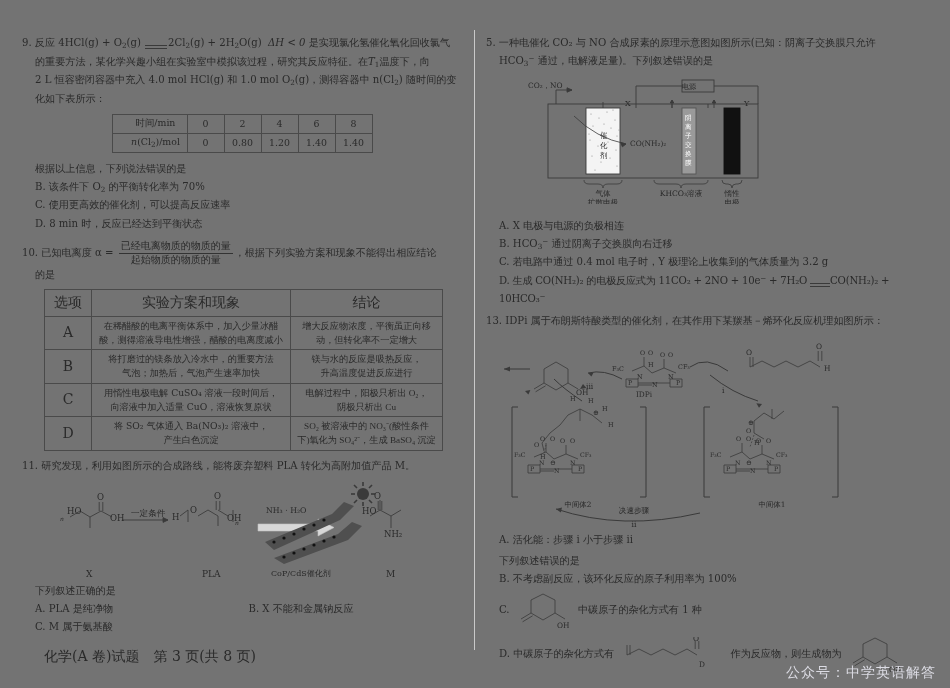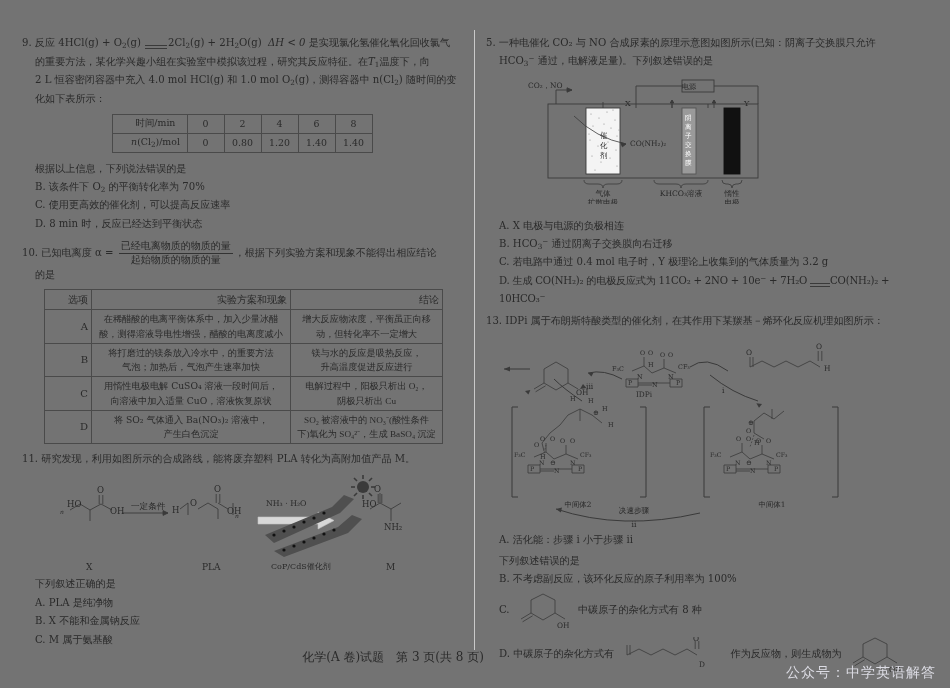--- a/index.html
+++ b/index.html
@@ -21,45 +21,45 @@
   }
   .col-left{left:22px;width:440px;}
   .col-right{left:486px;width:442px;}
   .divider{
     position:absolute;left:474px;top:30px;bottom:38px;
     width:1px;background:#c9c9c9;
   }
   .q{font-size:10.1px;line-height:1.78;margin-bottom:5px;}
   .ind{padding-left:13px;}
   .opt{font-size:10.1px;line-height:1.82;padding-left:13px;}
-  .opt2col{display:flex;flex-direction:column;}
+  .opt2col{display:flex;}
   .opt2col>div{width:50%;}
   sub{font-size:7.2px;vertical-align:-0.25em;}
   sup{font-size:7.2px;vertical-align:0.42em;}
   .it{font-style:italic;}
   
   .frac{display:inline-block;vertical-align:middle;text-align:center;font-size:10px;line-height:1.25;margin:0 2px;}
   .frac .n{border-bottom:1px solid #333;padding:0 2px;display:block;}
   .frac .d{padding:0 2px;display:block;}
   
   .t9{border-collapse:collapse;margin:6px auto 7px auto;font-size:9.4px;}
   .t9 td{border:1px solid #4a4a4a;padding:2.5px 0;text-align:center;}
   .t9 .hd{width:54px;padding-left:16px;padding-right:4px;text-align:center;}
   .t9 .cl{width:36px;}
   
   .t10{border-collapse:collapse;width:377px;margin:4px 0 6px 22px;font-size:9.2px;table-layout:fixed;}
   .t10 td,.t10 th{border:1px solid #4a4a4a;text-align:center;padding:2px 3px;line-height:1.55;font-weight:normal;}
   .t10 .c1{width:40px;}
   .t10 .c2{width:192px;}
   .t10 .c3{width:145px;font-family:Liberation Serif, serif;}
-  .t10 .lbl{font-size:10px;text-align:right;}
+  .t10 .lbl{font-size:14px;}
   
   .footer{
-    position:absolute;bottom:22px;font-size:12px;
-    width:440px;text-align:right;
+    position:absolute;bottom:22px;font-size:14px;
+    width:440px;text-align:left;
   }
   .footer-l{left:22px;}
   .watermark{
     position:absolute;right:14px;bottom:6px;
     font-size:14px;color:#dcdce4;letter-spacing:1px;
     font-family:"DejaVu Sans","Liberation Sans",sans-serif;
   }
   
   .scheme{position:relative;height:104px;margin:2px 0 0 0;}
   .scheme svg{position:absolute;left:0;top:0;}
@@ -589,21 +589,21 @@
         <svg width="62" height="36" style="vertical-align:-14px">
           <g stroke="#3a3a3a" fill="none" stroke-width="0.8">
             <path d="M18,8 L30,2 L42,8 L42,21 L30,28 L18,21 Z"></path>
             <path d="M18,21 L8,27"></path>
               <path d="M19.6,23.8 L9.6,29.8"></path>
             <path d="M42,21 L52,27"></path>
           </g>
           <text x="44" y="36" font-size="7.4" font-family="'DejaVu Serif','Liberation Serif',serif" fill="#2a2a2a">OH</text>
         </svg>
       </span>
-      <span>中碳原子的杂化方式有 8 种</span>
+      <span>中碳原子的杂化方式有 1 种</span>
     </div>
     <div class="opt" style="margin-top:8px;">
       <span>D. 中碳原子的杂化方式有</span>
       <span class="inlinefig">
         <svg width="110" height="34" style="vertical-align:-12px">
           <g stroke="#3a3a3a" fill="none" stroke-width="0.8">
             <path d="M10,18 L22,12 L34,18 L46,12 L58,18 L70,12"></path>
             <path d="M10,18 L10,8"></path>
               <path d="M13,18 L13,8"></path>
             <path d="M70,12 L80,18"></path>

